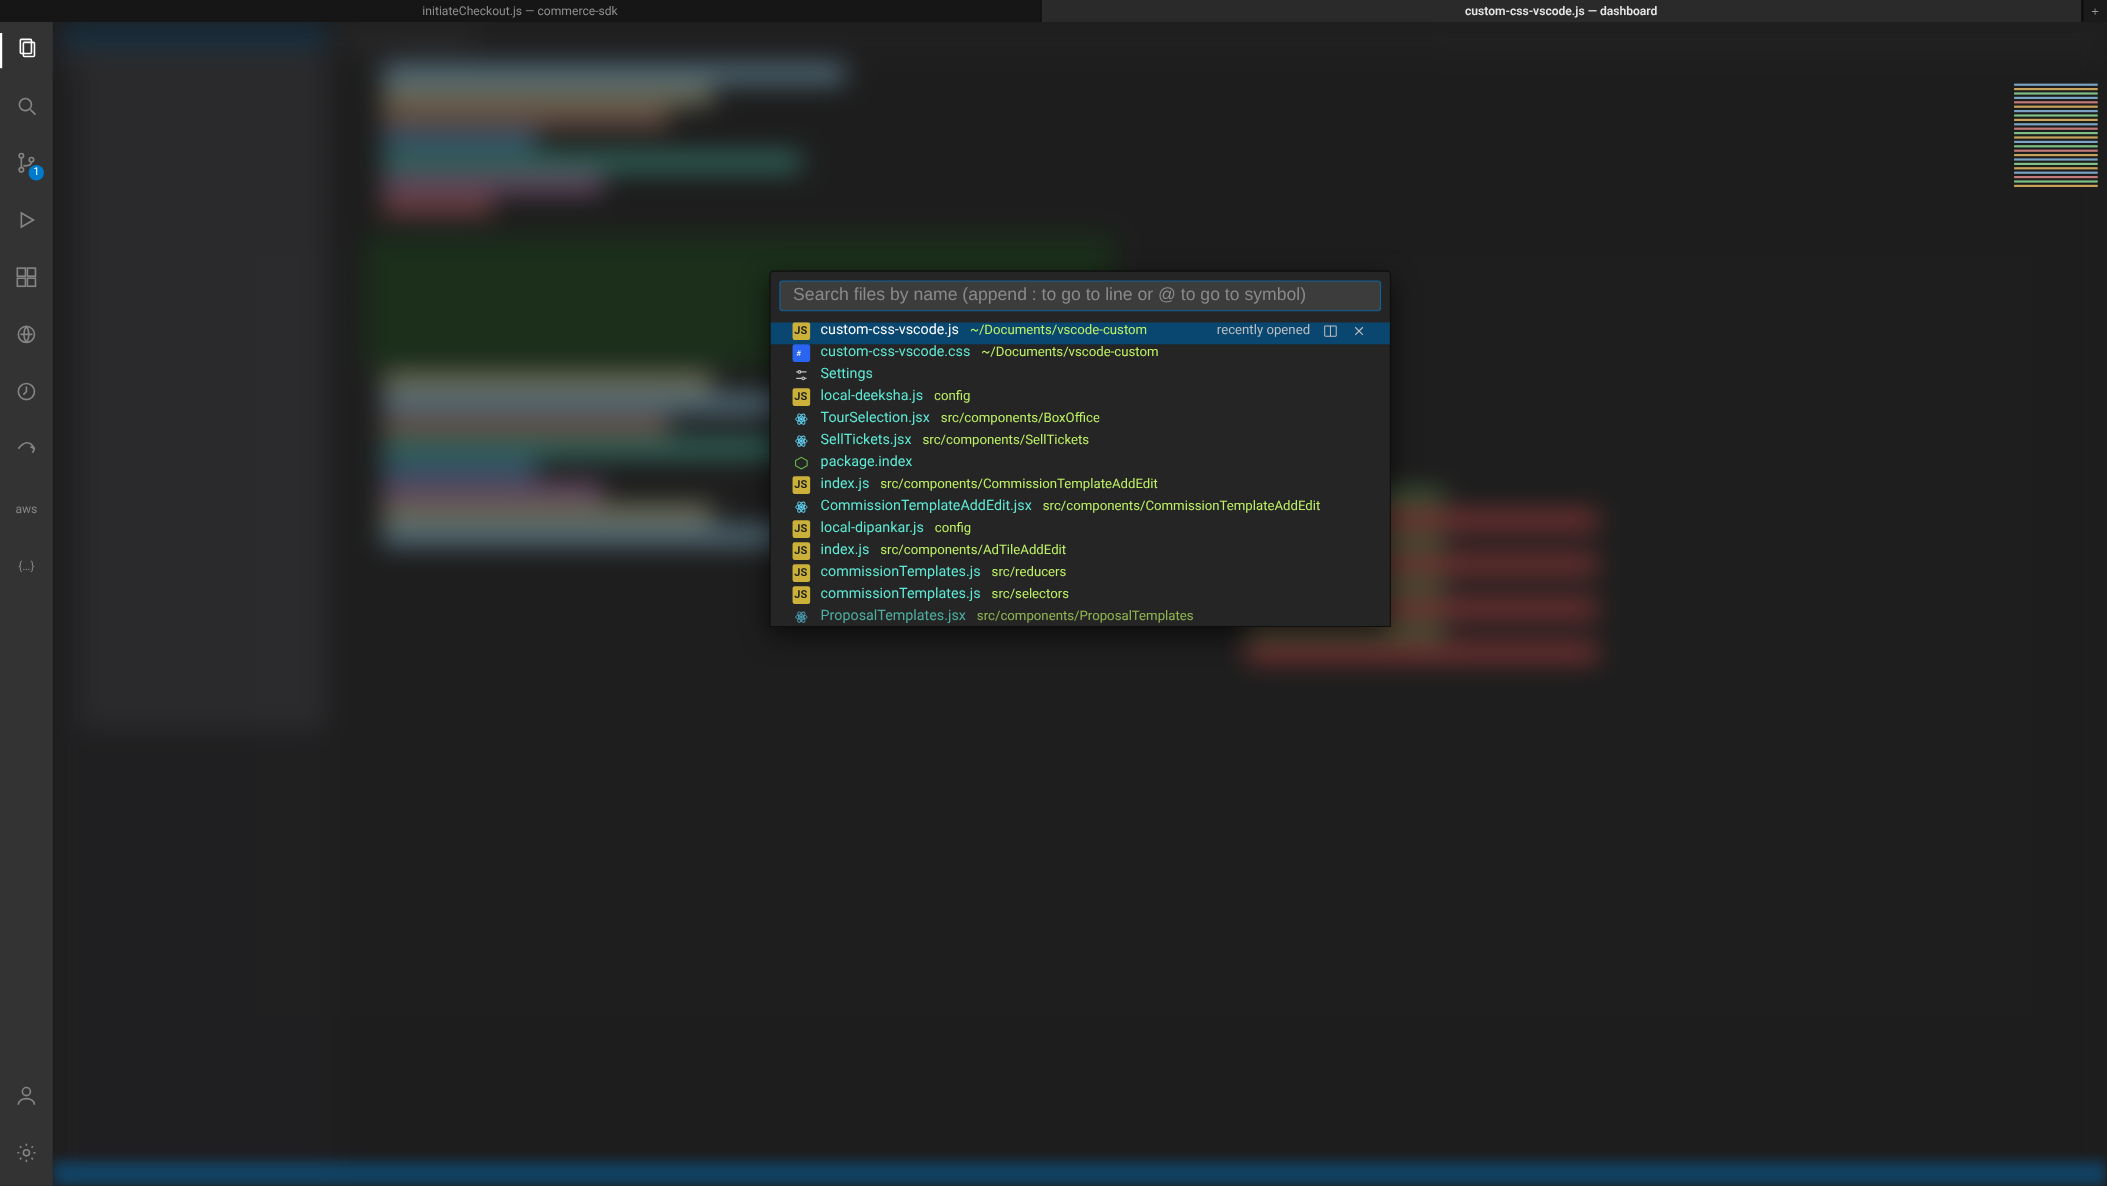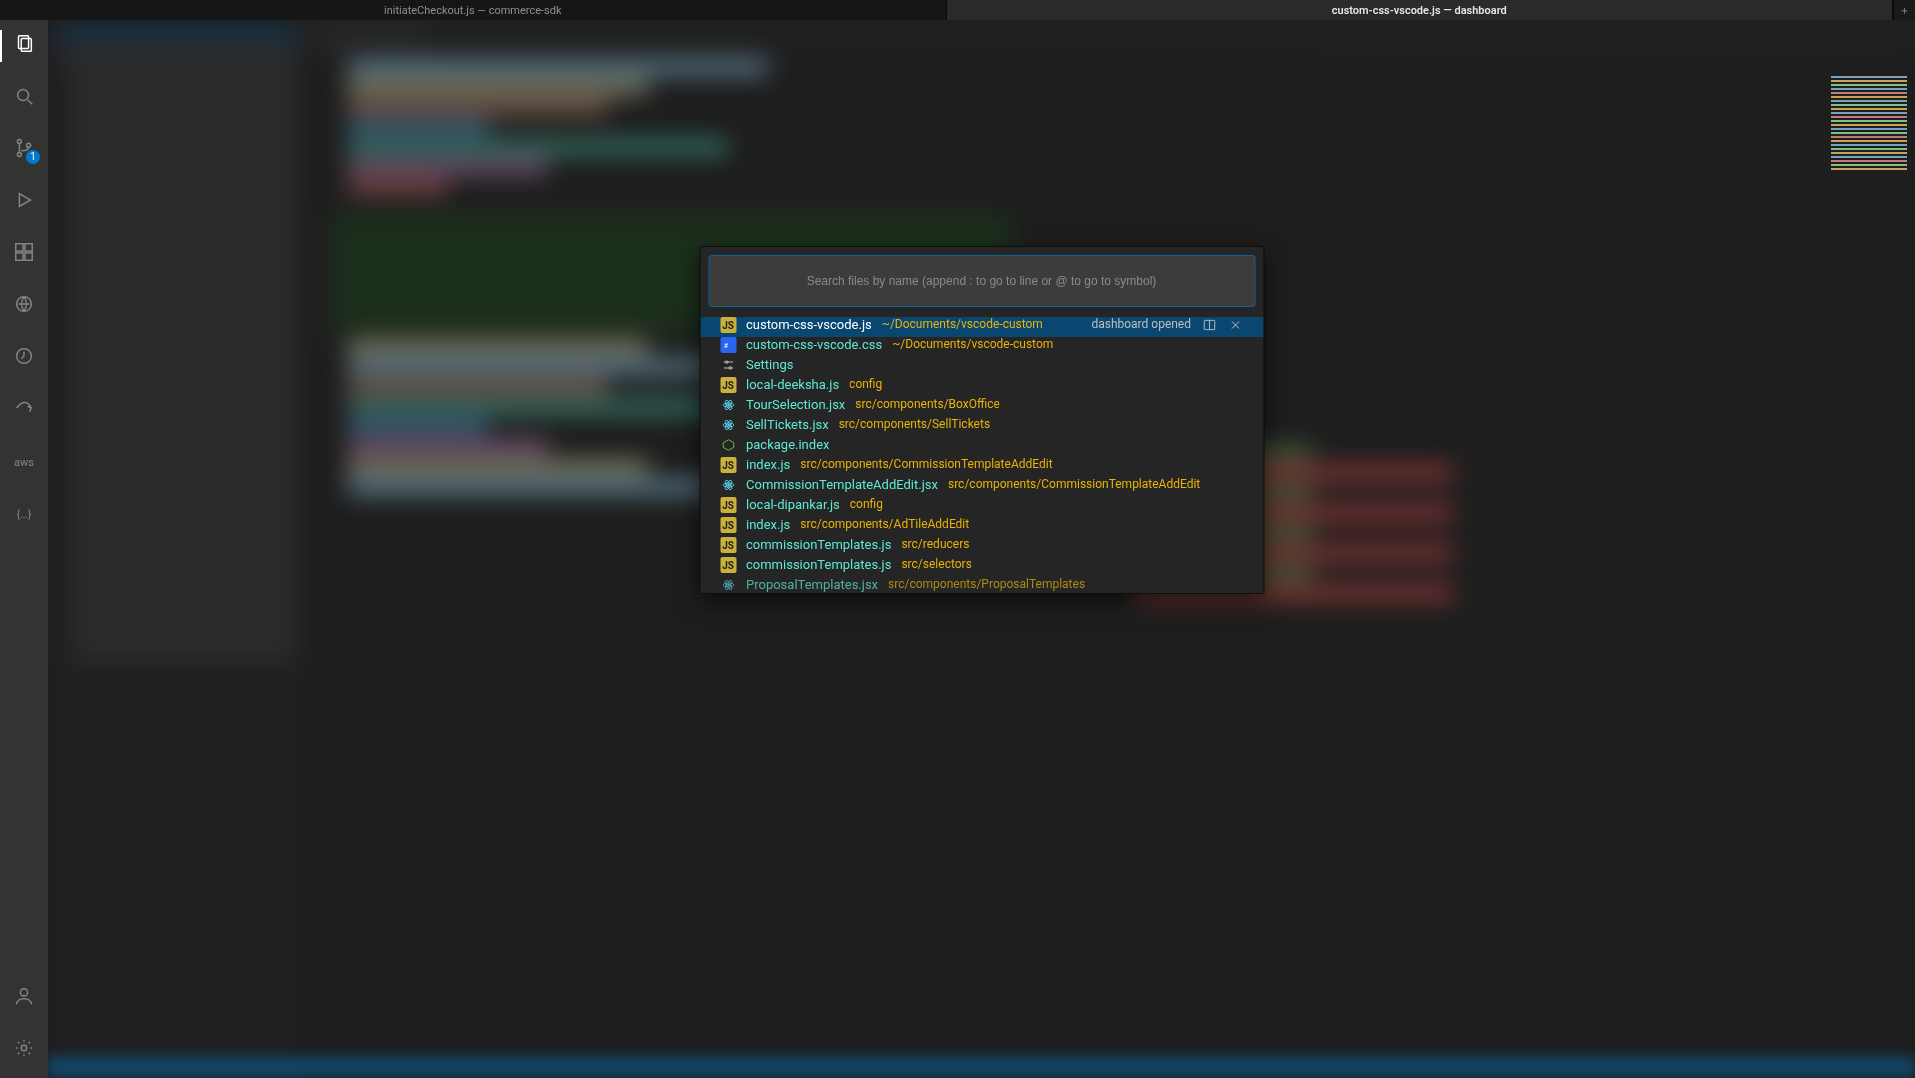--- a/index.html
+++ b/index.html
@@ -140,46 +140,45 @@
     background:var(--quickopen-bg);
     border:1px solid rgba(0,0,0,0.6);
     border-radius:4px 4px 0 0;
     box-shadow:0 8px 24px rgba(0,0,0,0.6);
     z-index:10;
     padding:8px 8px 0 8px;
     font-size:13px;
   }
   .qo-input{
     width:100%;
-    height:52px;
+    height:28px;
     background:var(--input-bg);
     border:1px solid var(--quickopen-border);
     border-radius:3px;
     color:var(--input-text);
     padding:0 12px;
-    font-size:12px;
+    font-size:16px;
     outline:none;
-    text-align:center;
   }
   .qo-input::placeholder{color:var(--input-placeholder)}
   .qo-list{
     margin:10px -8px 0 -8px;
     max-height:292px;
     overflow:hidden;
   }
   .qo-item{
     display:flex;align-items:flex-start;gap:10px;
     height:20px;padding:0 20px;
     color:#d0d0d0;
   }
   .qo-item.selected{background:var(--quickopen-selected-2);}
   .qo-item .icon{width:16px;height:16px;flex:none;border-radius:2px;display:flex;align-items:center;justify-content:center}
   .qo-item .name{color:#5eead4;white-space:nowrap}
   .qo-item.selected .name{color:#ffffff}
-  .qo-item .path{color:#eab308;font-size:12px;white-space:nowrap;overflow:hidden;text-overflow:ellipsis}
+  .qo-item .path{color:#bef264;font-size:12px;white-space:nowrap;overflow:hidden;text-overflow:ellipsis}
   .qo-item .spacer{flex:1}
   .qo-item .meta{color:#bfbfbf;font-size:12px}
   .qo-item .action{width:16px;height:16px;color:#bfbfbf;display:flex;align-items:center;justify-content:center}
   .qo-item.cutoff{height:16px;opacity:0.7}
   .qo-item.cutoff .name{filter:blur(.4px)}
 
   
   .i-js{background:#cbb03a;color:#222;font-size:10px;font-weight:700}
   .i-css{background:#2965f1;color:#fff;font-size:9px}
   .i-json{}
@@ -414,21 +413,21 @@
 
     <div class="quickopen">
       <input class="qo-input" type="text" placeholder="Search files by name (append : to go to line or @ to go to symbol)" style="">
       <div class="qo-list">
 
         <div class="qo-item selected">
           <span class="icon i-js">JS</span>
           <span class="name">custom-css-vscode.js</span>
           <span class="path">~/Documents/vscode-custom</span>
           <span class="spacer"></span>
-          <span class="meta">dashboard opened</span>
+          <span class="meta">recently opened</span>
           <span class="action">
             <svg width="14" height="14" viewBox="0 0 24 24" fill="none" stroke="currentColor" stroke-width="1.6">
                 <rect x="3" y="4" width="18" height="16" rx="1"></rect>
                 <line x1="12" y1="4" x2="12" y2="20"></line>
               </svg>
           </span>
           <span class="action">
             <svg width="12" height="12" viewBox="0 0 24 24" fill="none" stroke="currentColor" stroke-width="2">
                 <line x1="5" y1="5" x2="19" y2="19"></line>
                 <line x1="19" y1="5" x2="5" y2="19"></line>

